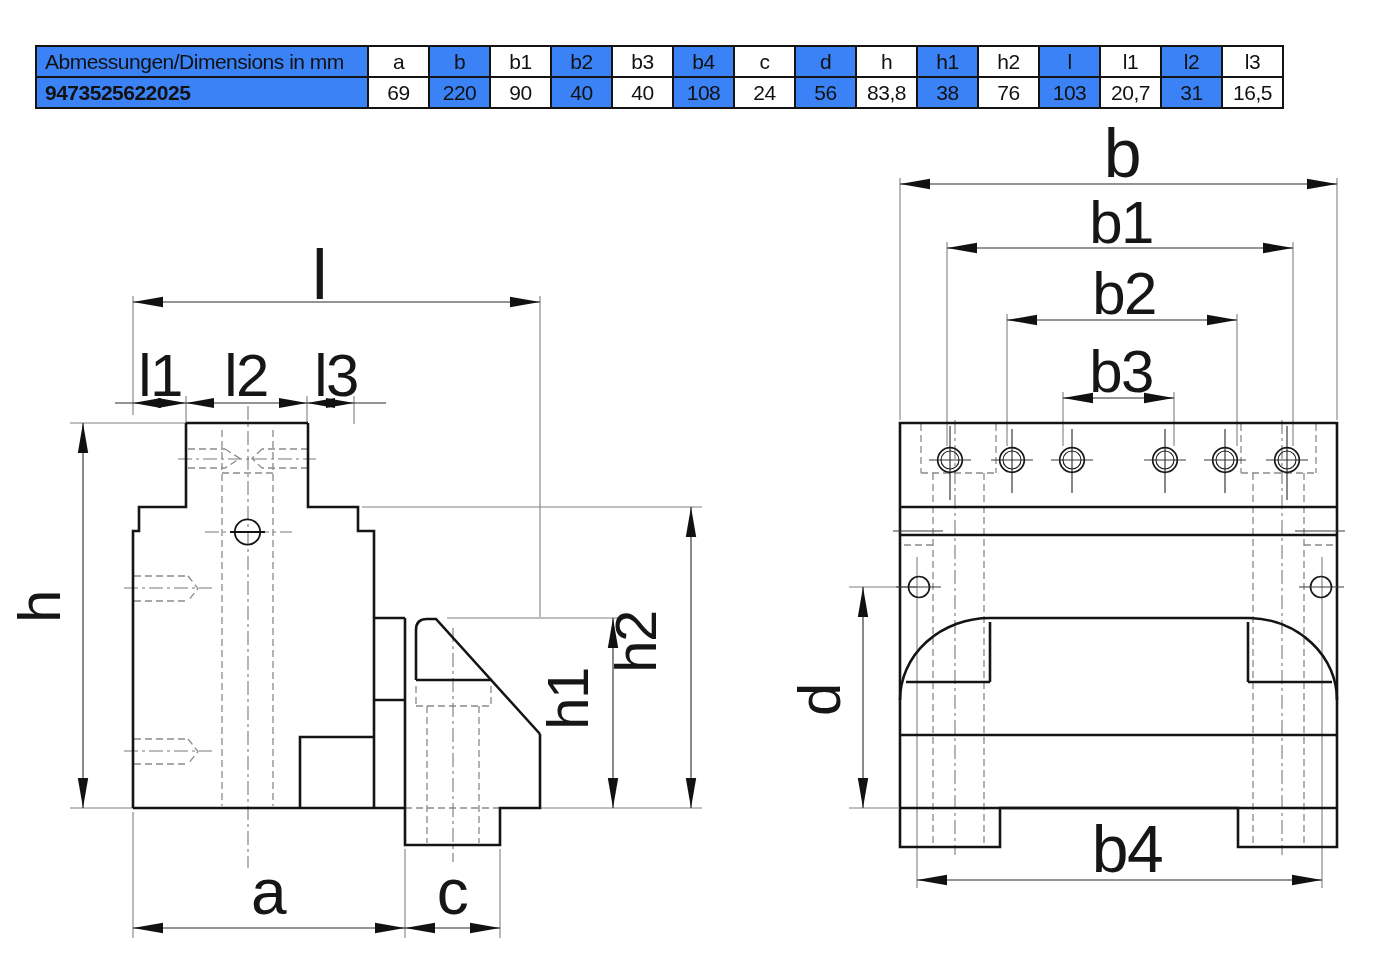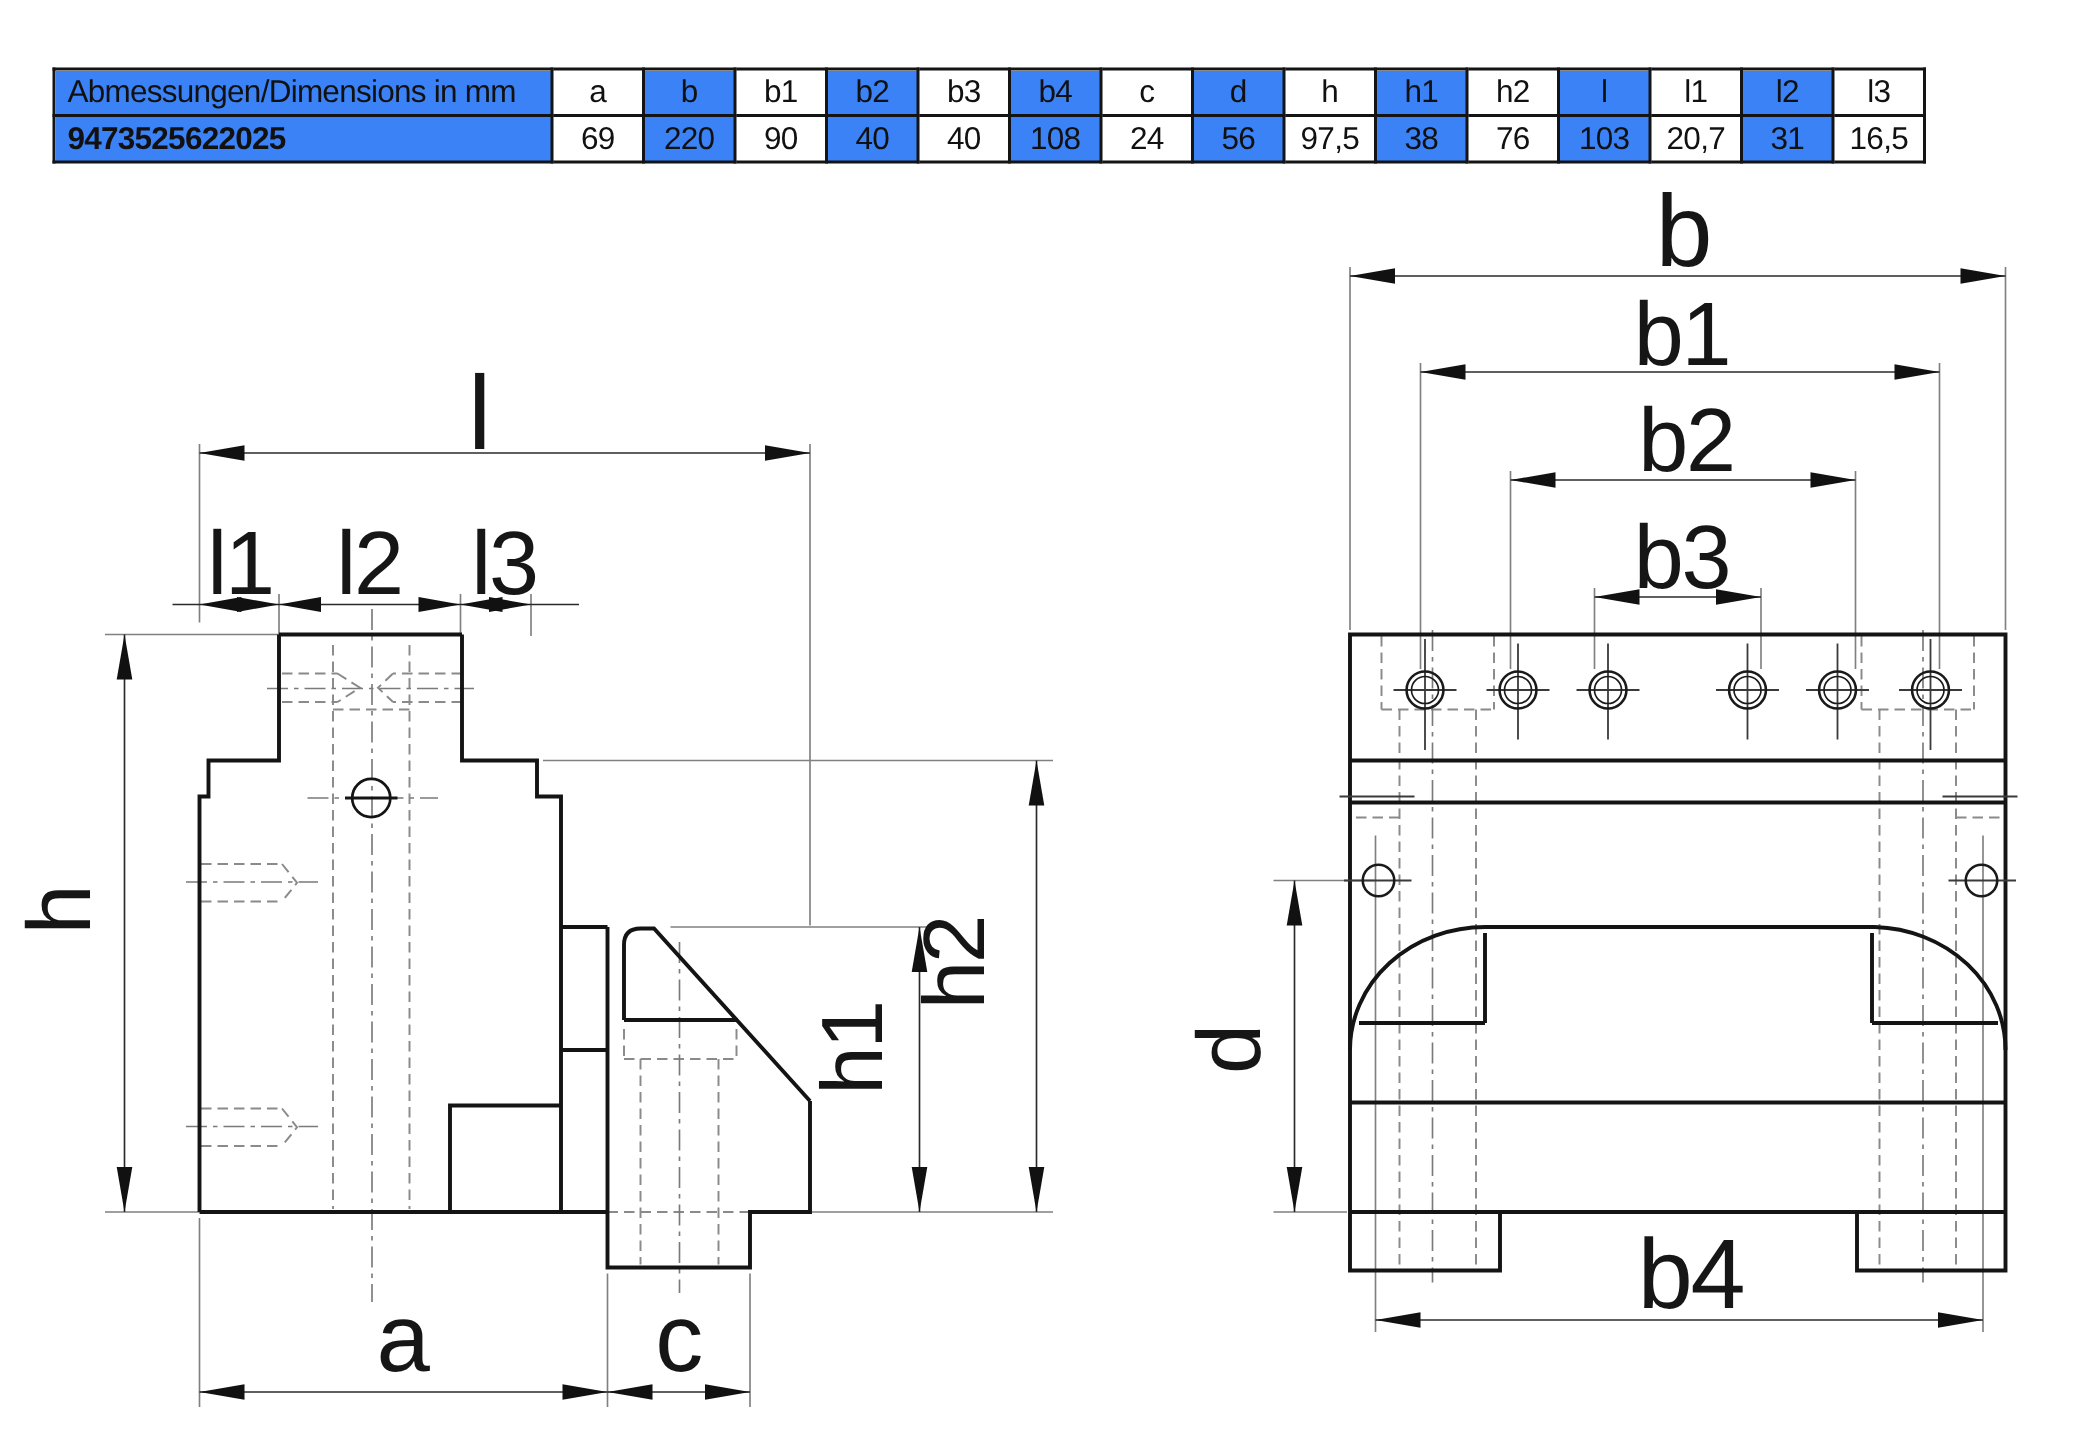--- a/index.html
+++ b/index.html
@@ -70,21 +70,21 @@
   <tr class="drow">
     <td class="lbl sh">9473525622025</td>
     <td>69</td>
     <td class="sh">220</td>
     <td>90</td>
     <td class="sh">40</td>
     <td>40</td>
     <td class="sh">108</td>
     <td>24</td>
     <td class="sh">56</td>
-    <td>97,5</td>
+    <td>83,8</td>
     <td class="sh">38</td>
     <td>76</td>
     <td class="sh">103</td>
     <td>20,7</td>
     <td class="sh">31</td>
     <td>16,5</td>
   </tr>
 </tbody>
   </table>
 

